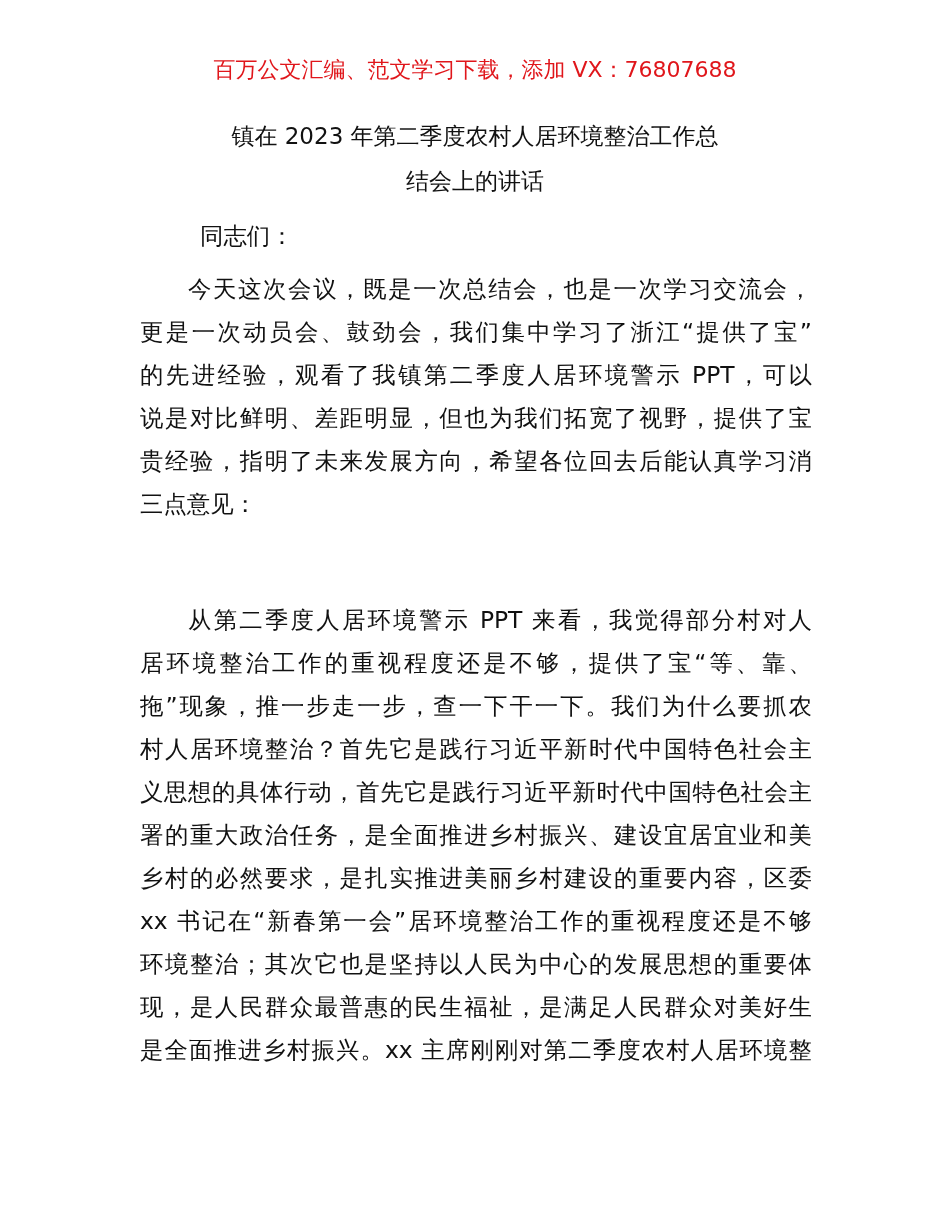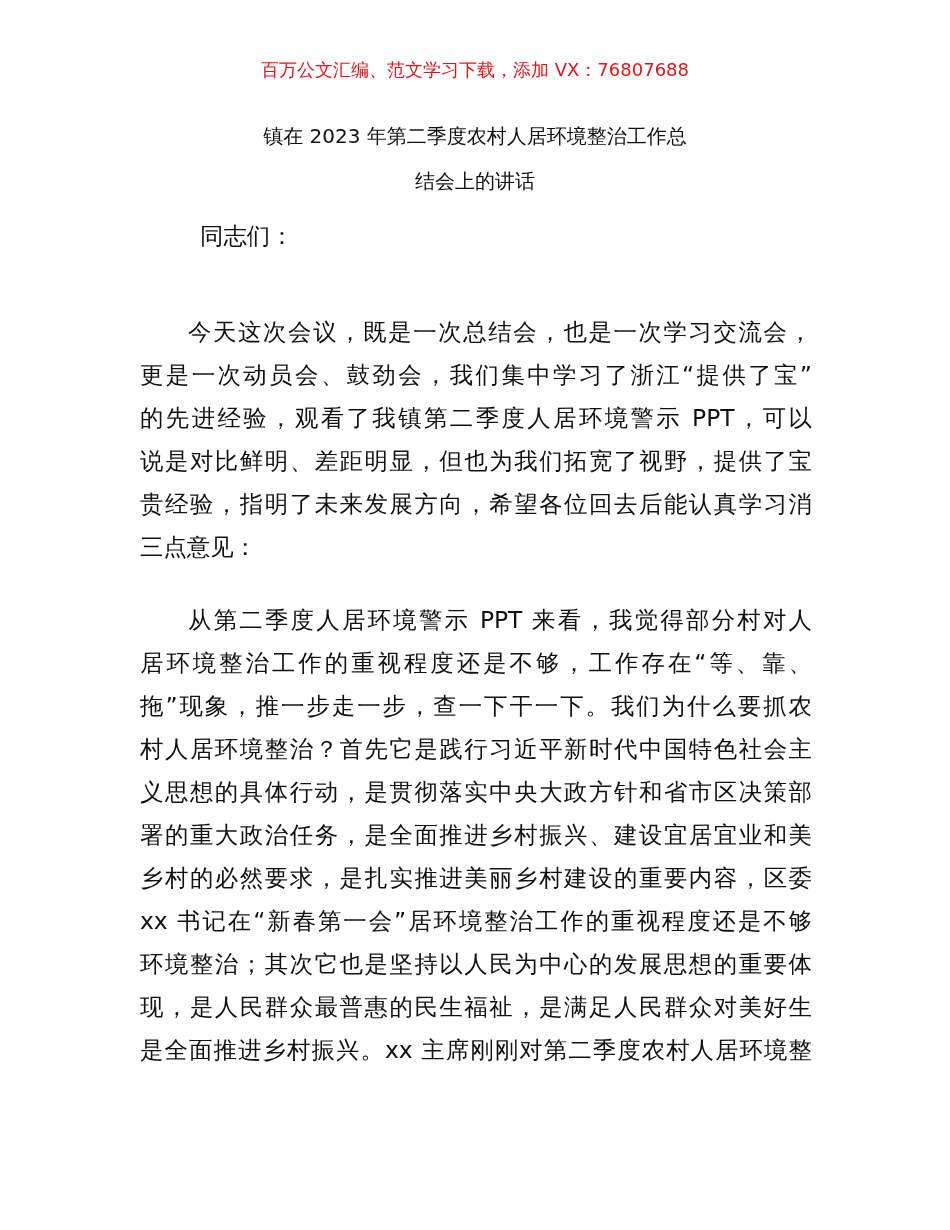--- a/index.html
+++ b/index.html
@@ -1,22 +1,22 @@
 <!DOCTYPE html>
 <html><head>
 <meta charset="utf-8">
 <style>
   html, body { margin: 0; padding: 0; background: #ffffff; }
   body { width: 950px; height: 1230px; position: relative; overflow: hidden;
          font-family: "DejaVu Sans", "Liberation Sans", sans-serif; color: #111111; }
   .page { position: absolute; left: 0; top: 0; width: 950px; height: 1230px; background: #fff; }
   .watermark { position: absolute; top: 56px; left: 0; width: 950px; text-align: center;
-               font-size: 18px; line-height: 28px; color: #e0161b; letter-spacing: 0px; }
+               font-size: 22px; line-height: 28px; color: #e0161b; letter-spacing: 0px; }
   .title { position: absolute; top: 114px; left: 120px; width: 710px; text-align: center;
-           font-size: 20px; line-height: 45px; color: #111; }
+           font-size: 23px; line-height: 45px; color: #111; }
   .body { position: absolute; left: 140px; width: 672px; font-size: 23.4px; line-height: 43px;
           text-align: justify; text-justify: inter-character; word-break: break-all; }
   .line { display: block; height: 43px; white-space: nowrap; overflow: visible;
           text-align-last: justify; text-align: justify; }
   .line.last { text-align-last: left; }
   .salutation { position: absolute; top: 215px; left: 200px; font-size: 23.4px; line-height: 43px; text-align: right; }
   .heading1 { position: absolute; top: 581px; left: 188px; font-size: 23.4px; line-height: 43px; }
 </style>
 </head>
 <body>
@@ -25,36 +25,36 @@
 
   <div class="watermark">百万公文汇编、范文学习下载，添加 VX：76807688</div>
 
   <div class="title">
     <div>镇在 2023 年第二季度农村人居环境整治工作总</div>
     <div>结会上的讲话</div>
   </div>
 
   <div class="salutation">同志们：</div>
 
-  <div class="body" style="top:268px;margin-top:43px;">
+  <div class="body" style="top:268px;">
     <span class="line" style="padding-left:48px;">今天这次会议，既是一次总结会，也是一次学习交流会，</span>
     <span class="line">更是一次动员会、鼓劲会，我们集中学习了浙江“提供了宝”</span>
     <span class="line">的先进经验，观看了我镇第二季度人居环境警示 PPT，可以</span>
     <span class="line">说是对比鲜明、差距明显，但也为我们拓宽了视野，提供了宝</span>
     <span class="line">贵经验，指明了未来发展方向，希望各位回去后能认真学习消</span>
     <span class="line last">三点意见：</span>
   </div>
 
 
   <div class="body" style="top:599px;">
     <span class="line" style="padding-left:48px;">从第二季度人居环境警示 PPT 来看，我觉得部分村对人</span>
-    <span class="line">居环境整治工作的重视程度还是不够，工作存在“等、靠、</span>
+    <span class="line">居环境整治工作的重视程度还是不够，提供了宝“等、靠、</span>
     <span class="line">拖”现象，推一步走一步，查一下干一下。我们为什么要抓农</span>
     <span class="line">村人居环境整治？首先它是践行习近平新时代中国特色社会主</span>
-    <span class="line">义思想的具体行动，是贯彻落实中央大政方针和省市区决策部</span>
+    <span class="line">义思想的具体行动，首先它是践行习近平新时代中国特色社会主</span>
     <span class="line">署的重大政治任务，是全面推进乡村振兴、建设宜居宜业和美</span>
     <span class="line">乡村的必然要求，是扎实推进美丽乡村建设的重要内容，区委</span>
     <span class="line">xx 书记在“新春第一会”居环境整治工作的重视程度还是不够</span>
     <span class="line">环境整治；其次它也是坚持以人民为中心的发展思想的重要体</span>
     <span class="line">现，是人民群众最普惠的民生福祉，是满足人民群众对美好生</span>
     <span class="line">是全面推进乡村振兴。xx 主席刚刚对第二季度农村人居环境整</span>
   </div>
 
 </div>
 

